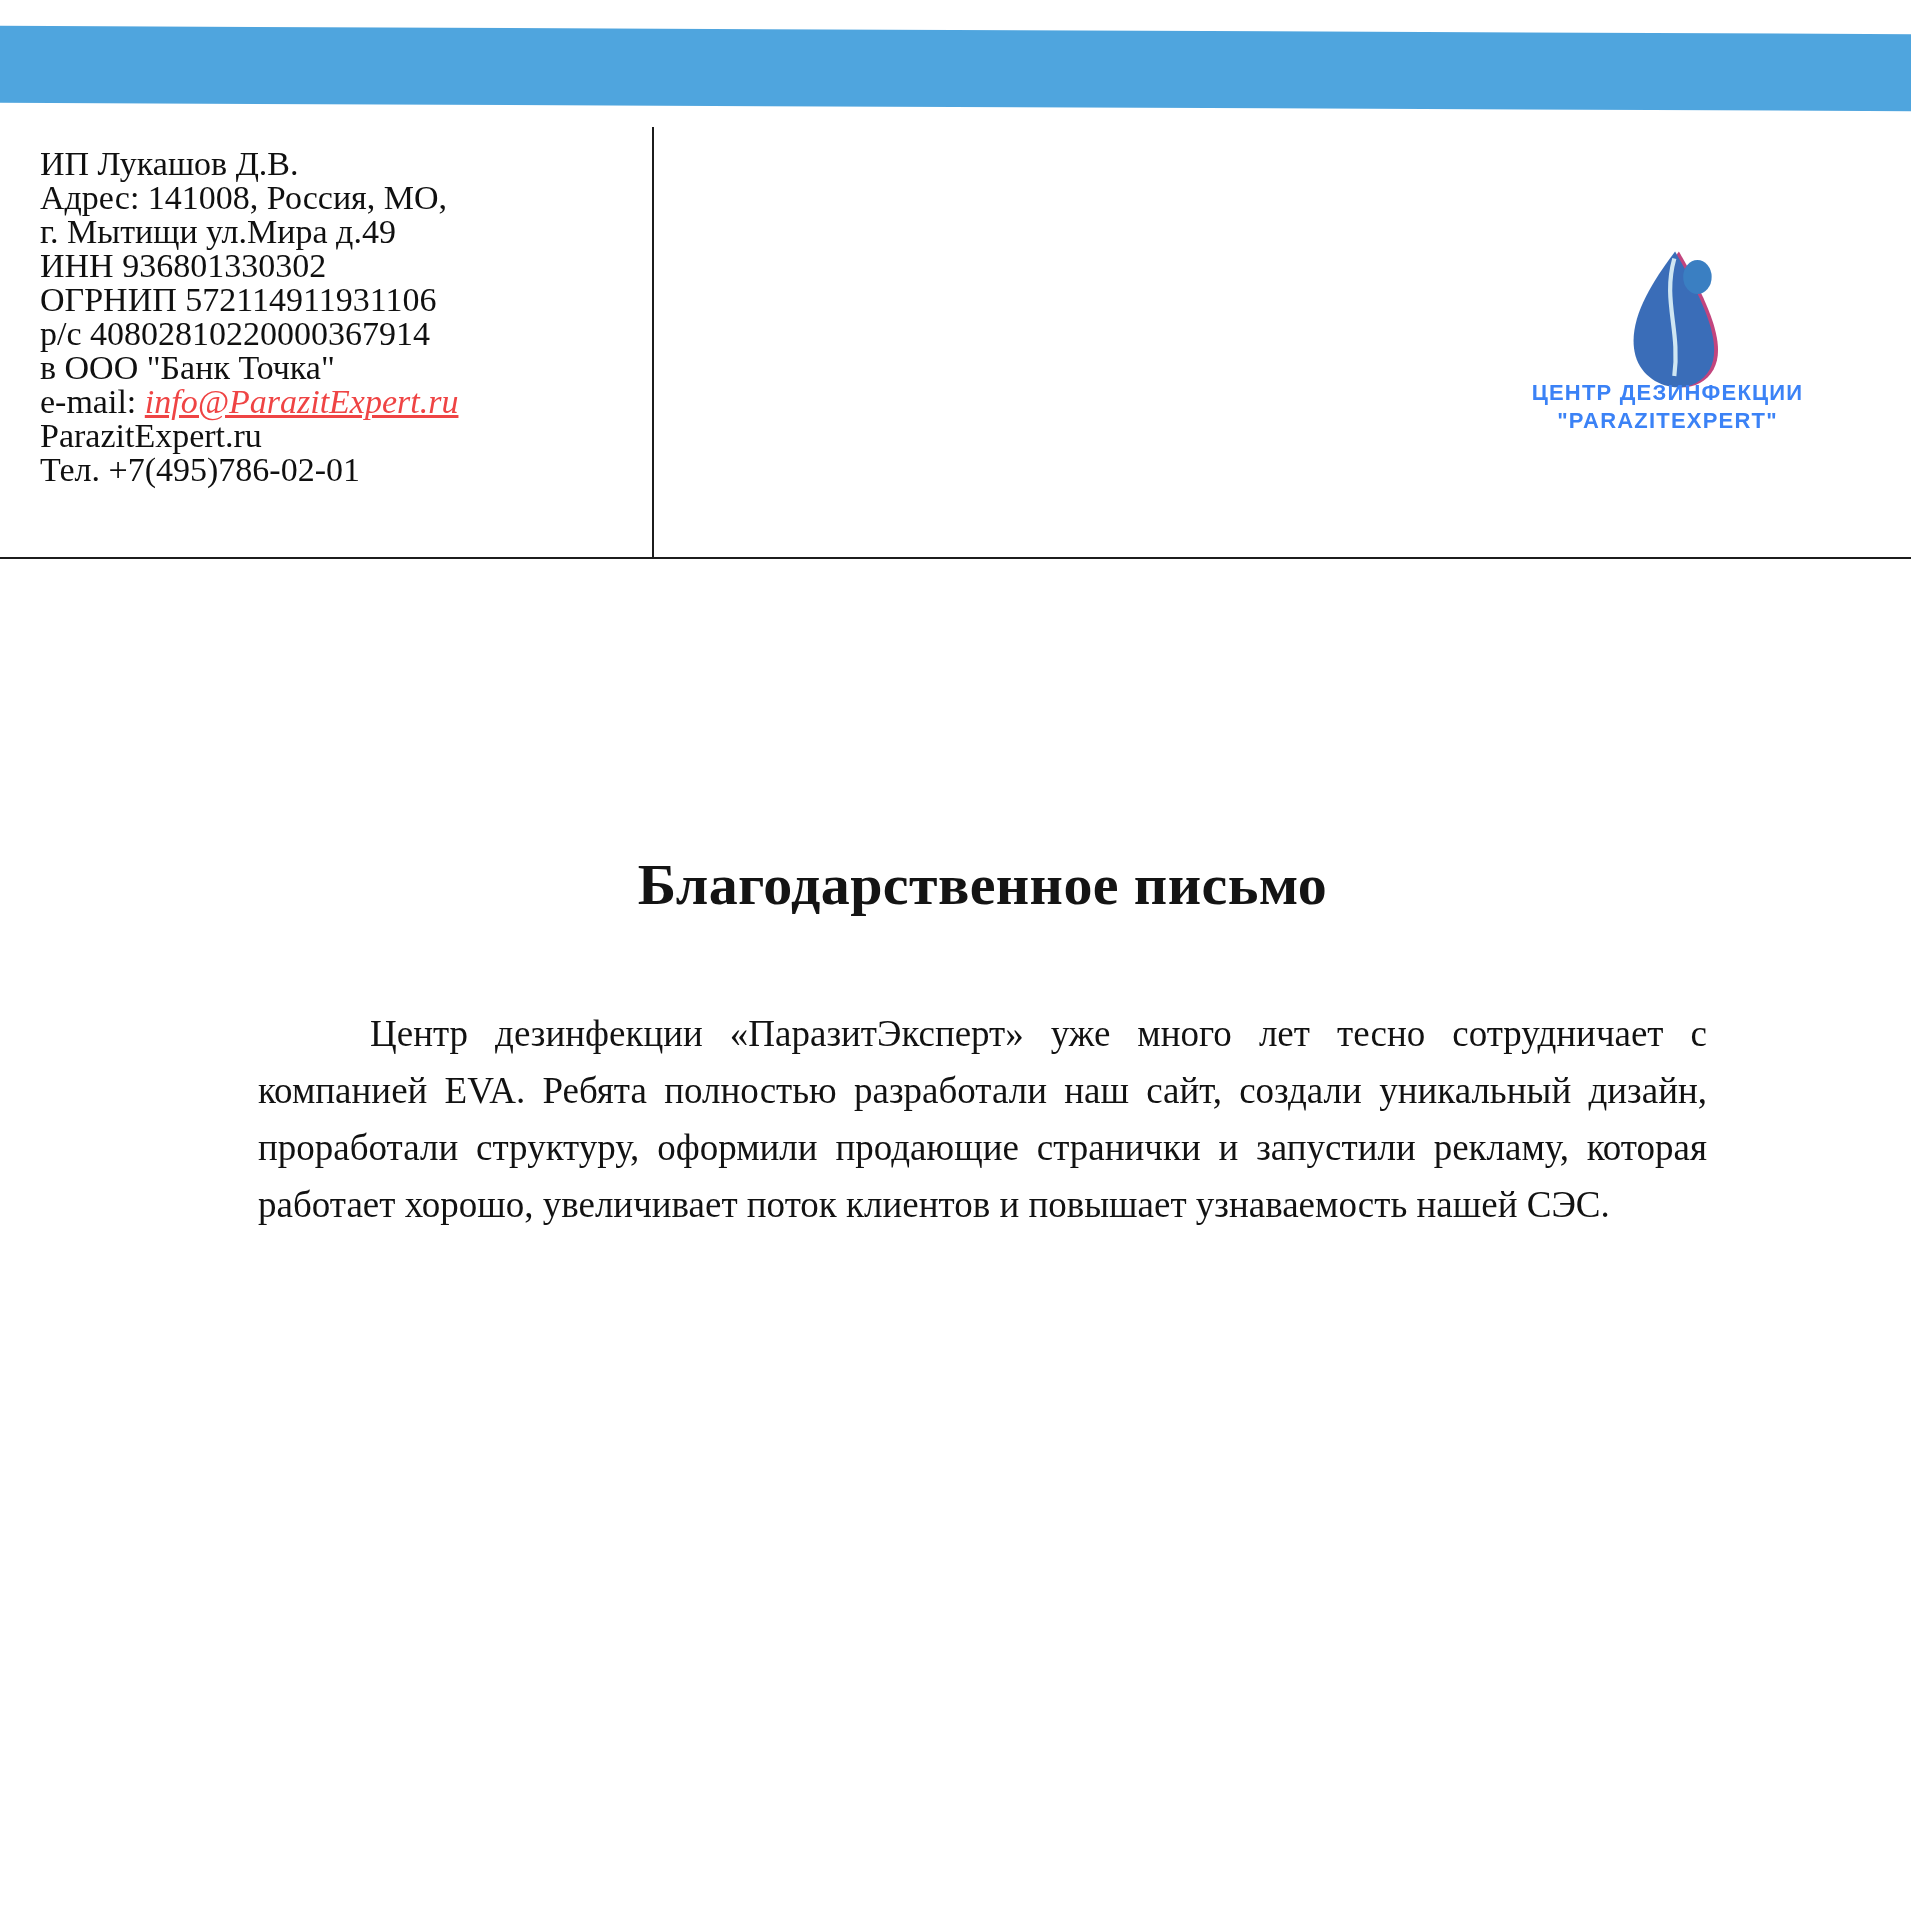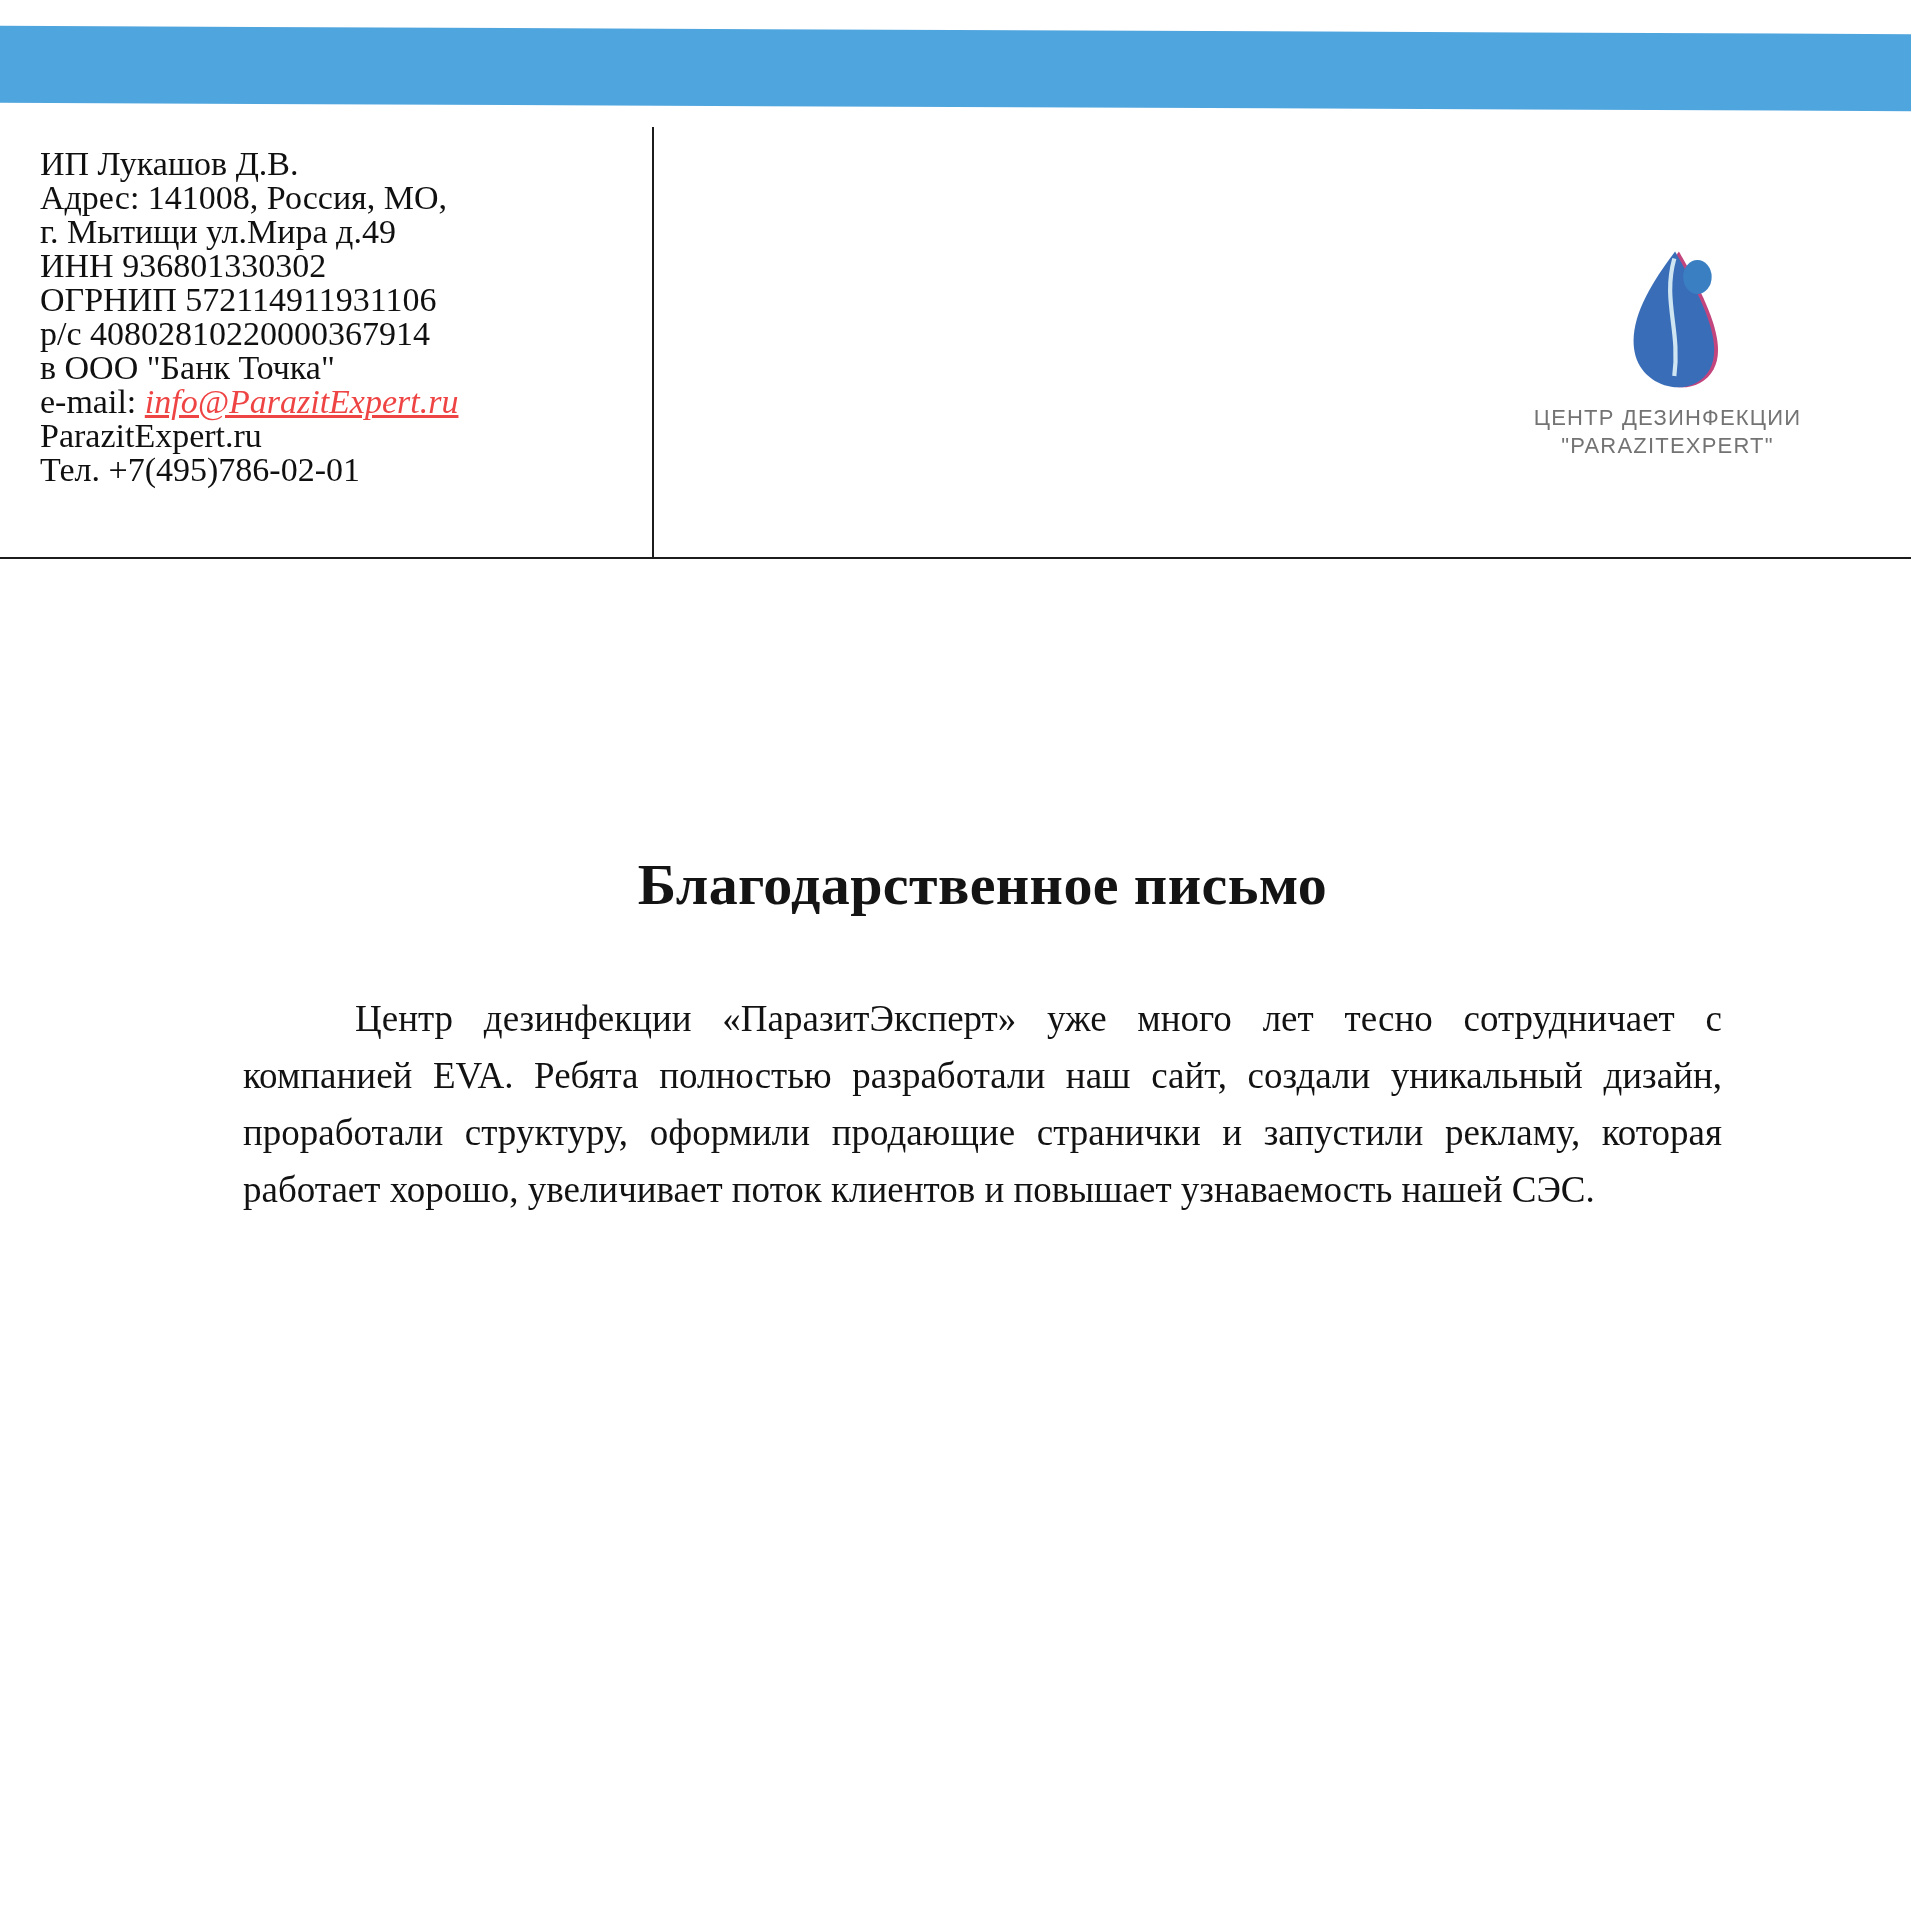--- a/index.html
+++ b/index.html
@@ -13,30 +13,30 @@
   
   .letterhead{position:absolute;left:40px;top:147px;font-size:34px;line-height:34px;color:#101010;}
   .lh-line{white-space:nowrap;}
   a.email{color:#ef4444;text-decoration:underline;cursor:pointer;font-style:italic;}
 
   .vline{position:absolute;left:652px;top:127px;width:1.5px;height:431px;background:#1c1c1c;}
   .hline{position:absolute;left:0;top:557px;width:1911px;height:1.9px;background:#1c1c1c;}
 
   
   .brand-icon{position:absolute;left:1618px;top:247px;}
-  .brand-name{position:absolute;left:1502px;top:404px;width:331px;text-align:center;
-              font-family:"Liberation Sans", sans-serif;font-weight:normal;color:#737373;
+  .brand-name{position:absolute;left:1502px;top:379px;width:331px;text-align:center;
+              font-family:"Liberation Sans", sans-serif;font-weight:bold;color:#3b82f6;
               font-size:22px;line-height:28px;letter-spacing:1.2px;}
 
   
   .title{position:absolute;left:0;top:851px;width:1965px;text-align:center;margin:0;
          font-size:58px;font-weight:bold;color:#141414;letter-spacing:0.4px;}
   .body-text{position:absolute;left:243px;top:990px;width:1479px;
              font-size:37px;line-height:57px;text-align:justify;color:#121212;}
-  .body-text p{margin:0;}
+  .body-text p{margin:15px;}
   .body-text p.p1{text-indent:112px;}
   .body-text p.p2{margin-top:48px;}
 
   .stamp{position:absolute;left:998px;top:1949px;transform:rotate(-7deg);opacity:.92;}
 </style>
 </head>
 <body>
 
 <div class="page">
 

